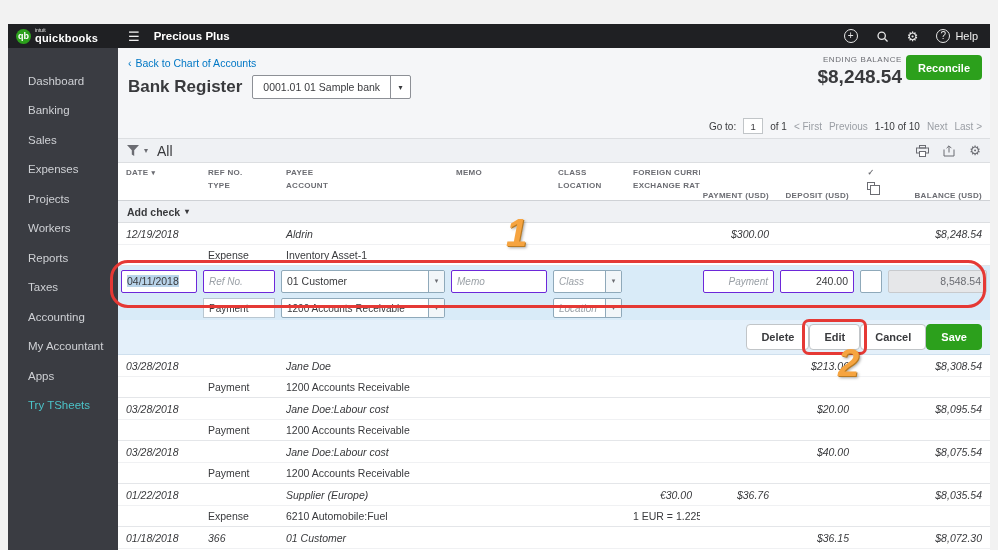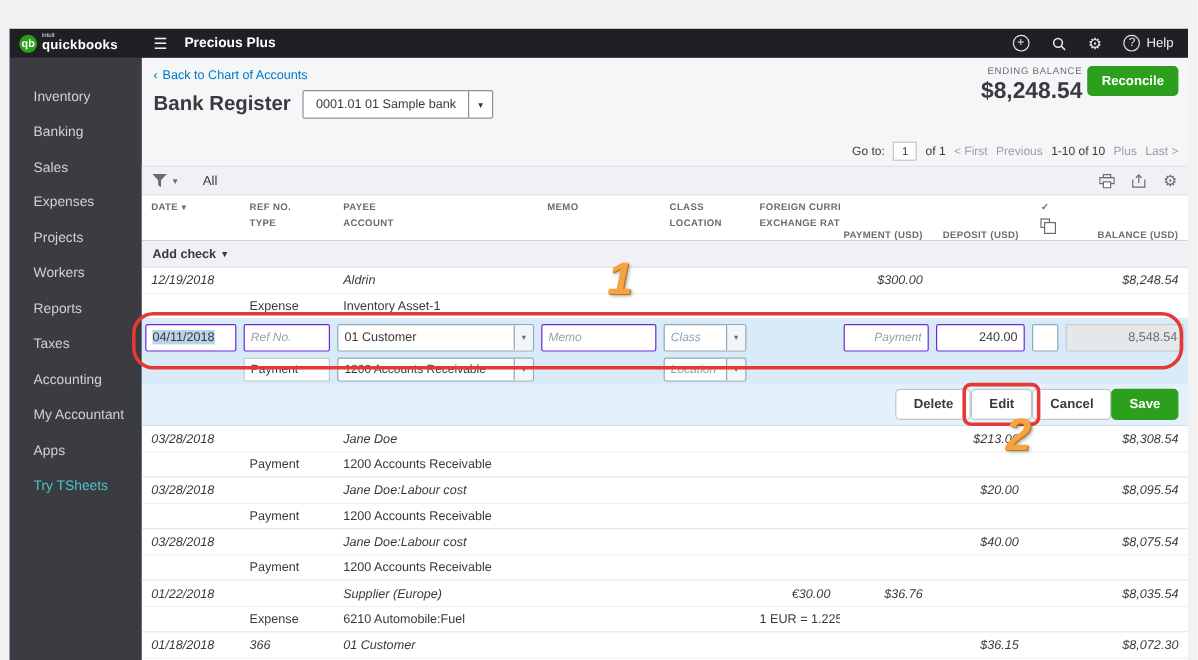--- a/index.html
+++ b/index.html
@@ -44,21 +44,21 @@
   .pagination { position:absolute; right:8px; top:66px; height:24px; display:flex; align-items:center; gap:7px; font-size:10px; color:#9a9ea4; }
   .pg-dark { color:#393a3d; }
   .pg-box { width:20px; height:16px; border:1px solid #c1c5c8; background:#fff; text-align:center; line-height:15px; font-size:9.5px; color:#393a3d; }
   .pg-muted { cursor:pointer; }
 
   
   .register { position:absolute; left:0; top:90px; right:0; bottom:0; background:#fff; border-top:1px solid #dcdee1; }
   .toolbar { height:24px; background:#eff1f4; display:flex; align-items:center; padding:0 9px; border-bottom:1px solid #dcdee1; }
   .filter-group { display:flex; align-items:center; gap:5px; cursor:pointer; }
   .f-caret { font-size:8px; color:#6b6c72; }
-  .f-all { font-size:11px; color:#393a3d; margin-left:16px;text-align:center; }
+  .f-all { font-size:14px; color:#393a3d; margin-left:4px;text-align:center; }
   .tool-right { margin-left:auto; display:flex; gap:14px; align-items:center; }
   .tool-right span { cursor:pointer; display:flex; align-items:center; }
   .tool-gear { font-size:13px; color:#6b6c72; line-height:1; }
 
   .g { display:grid; grid-template-columns:82px 78px 170px 102px 75px 75px 77px 80px 28px 105px; }
   .thead { height:38px; border-bottom:1px solid #cfd2d6; background:#fff; }
   .th { padding:5px 8px 0; display:flex; flex-direction:column; gap:4px; font-size:8px; font-weight:bold; color:#6b6c72; letter-spacing:.3px; white-space:nowrap; overflow:hidden; }
   .th.num { align-items:flex-end; }
   .th.ctr { align-items:center; }
   .hrow { display:flex; gap:3px; align-items:center; }
@@ -133,21 +133,21 @@
       </span>
       <span class="tb-gear">⚙</span>
       <span class="help-wrap">
         <span class="circle-icon">?</span>
         <span class="help-label">Help</span>
       </span>
     </div>
   </div>
 
   <div class="sidebar">
-    <div class="nav-item">Inventory</div>
+    <div class="nav-item">Dashboard</div>
     <div class="nav-item">Banking</div>
     <div class="nav-item">Sales</div>
     <div class="nav-item">Expenses</div>
     <div class="nav-item">Projects</div>
     <div class="nav-item">Workers</div>
     <div class="nav-item">Reports</div>
     <div class="nav-item">Taxes</div>
     <div class="nav-item">Accounting</div>
     <div class="nav-item">My Accountant</div>
     <div class="nav-item">Apps</div>
@@ -175,21 +175,21 @@
     </div>
     <button class="reconcile">Reconcile</button>
 
     <div class="pagination">
       <span class="pg-dark">Go to:</span>
       <span class="pg-box">1</span>
       <span class="pg-dark">of 1</span>
       <span class="pg-muted">&lt; First</span>
       <span class="pg-muted">Previous</span>
       <span class="pg-dark">1-10 of 10</span>
-      <span class="pg-muted">Plus</span>
+      <span class="pg-muted">Next</span>
       <span class="pg-muted">Last &gt;</span>
     </div>
 
     <div class="register">
 
       <div class="toolbar">
         <span class="filter-group">
           <svg width="12" height="11" viewBox="0 0 12 11">
                 <path d="M0 0 H12 L7.2 5.2 V11 L4.8 9.4 V5.2 Z" fill="#6b6c72"></path>
               </svg>

